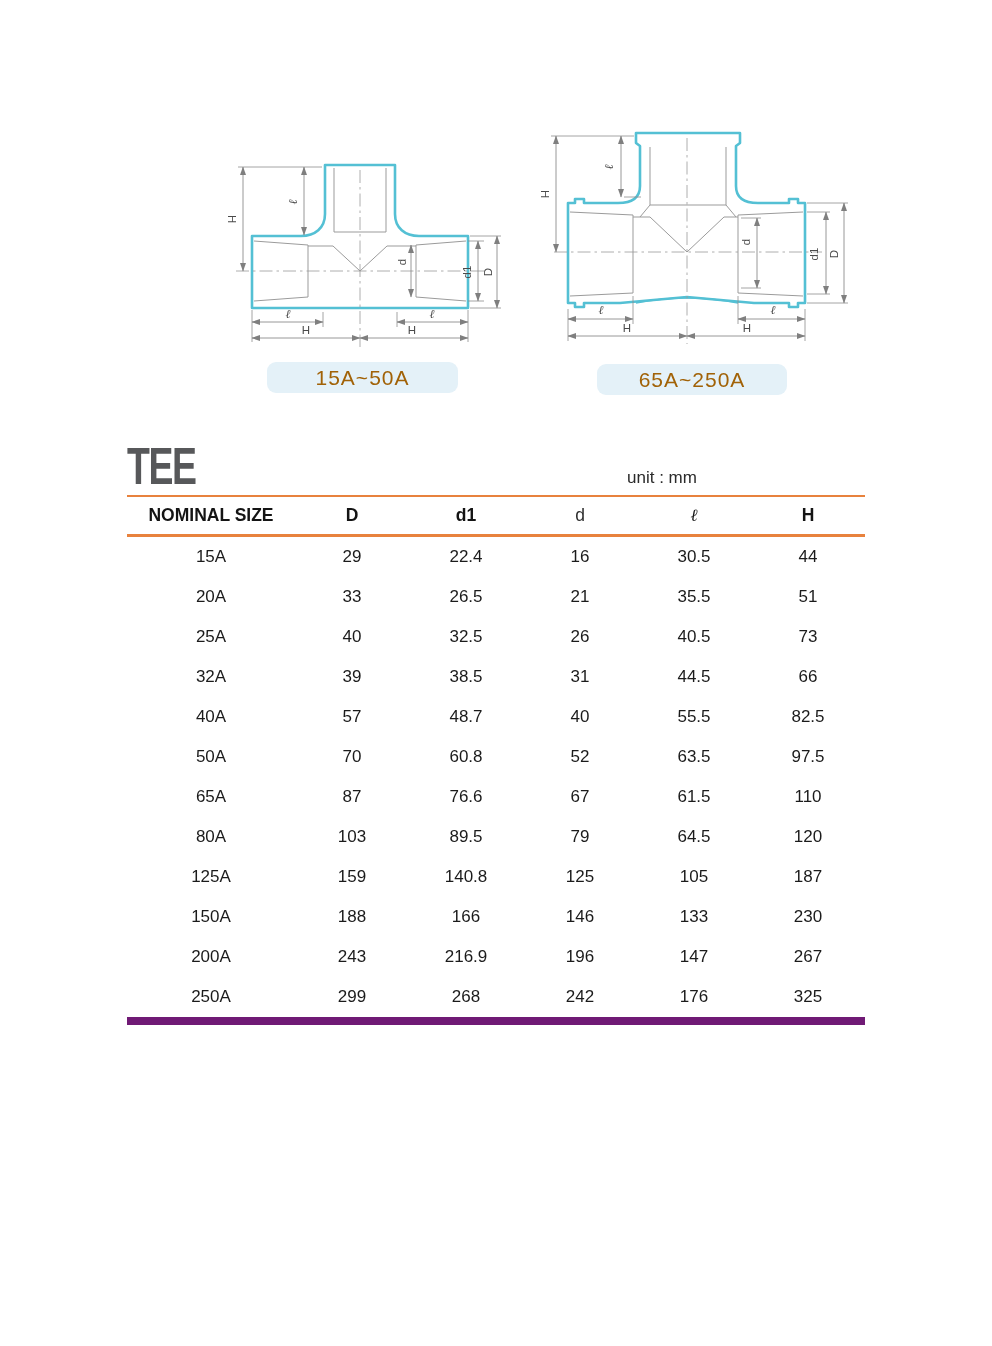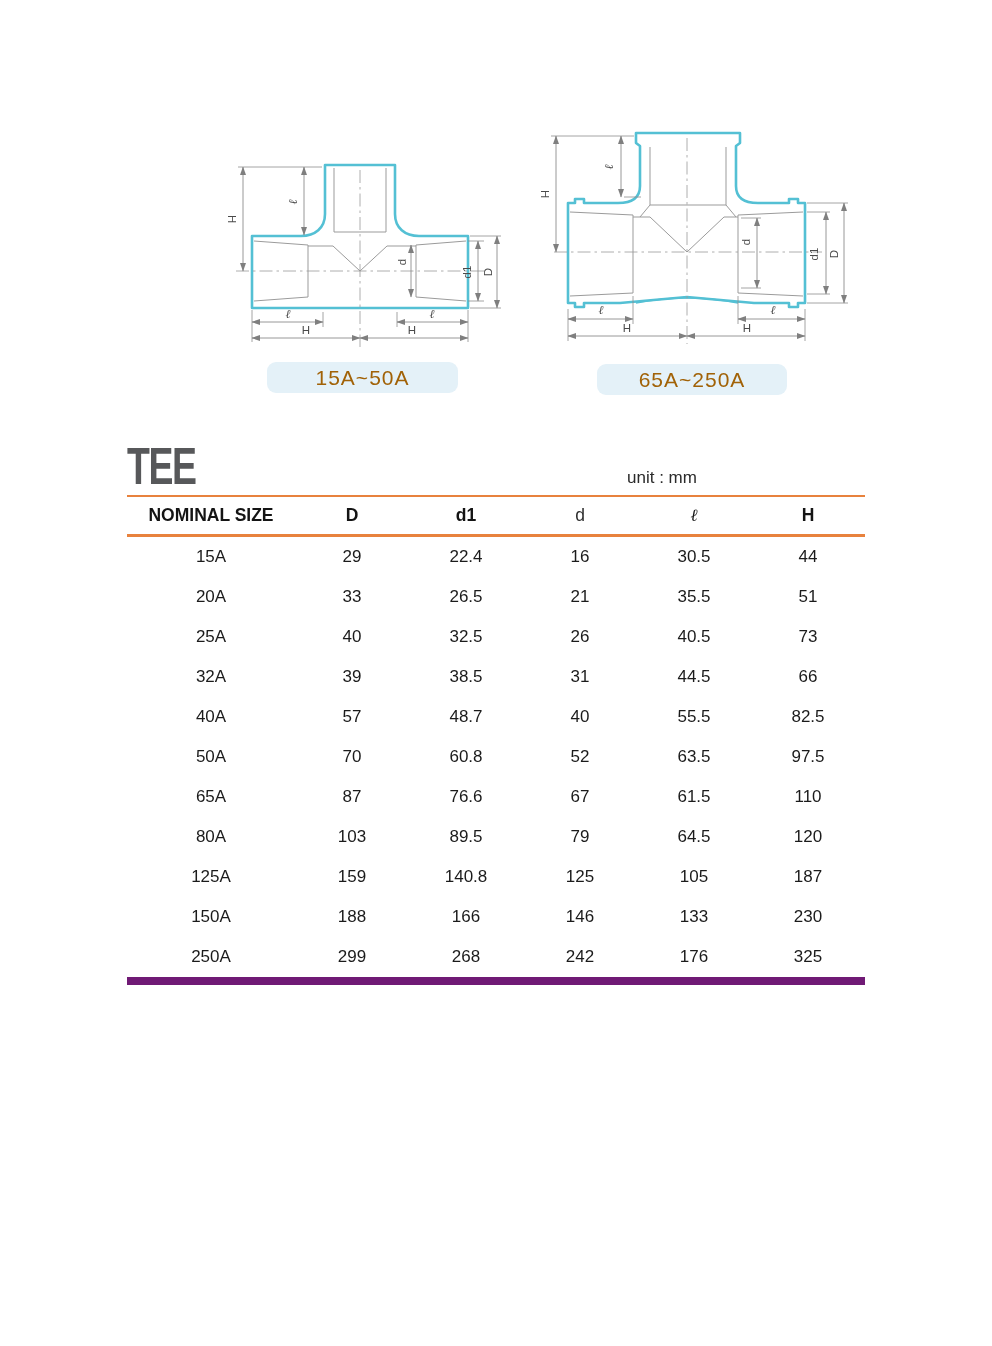--- a/index.html
+++ b/index.html
@@ -239,20 +239,28 @@
         </tr>
         <tr>
           <td>150A</td>
           <td>188</td>
           <td>166</td>
           <td>146</td>
           <td>133</td>
           <td>230</td>
         </tr>
         <tr>
+          <td>200A</td>
+          <td>243</td>
+          <td>216.9</td>
+          <td>196</td>
+          <td>147</td>
+          <td>267</td>
+        </tr>
+        <tr>
           <td>250A</td>
           <td>299</td>
           <td>268</td>
           <td>242</td>
           <td>176</td>
           <td>325</td>
         </tr>
       </tbody>
   </table>
 

